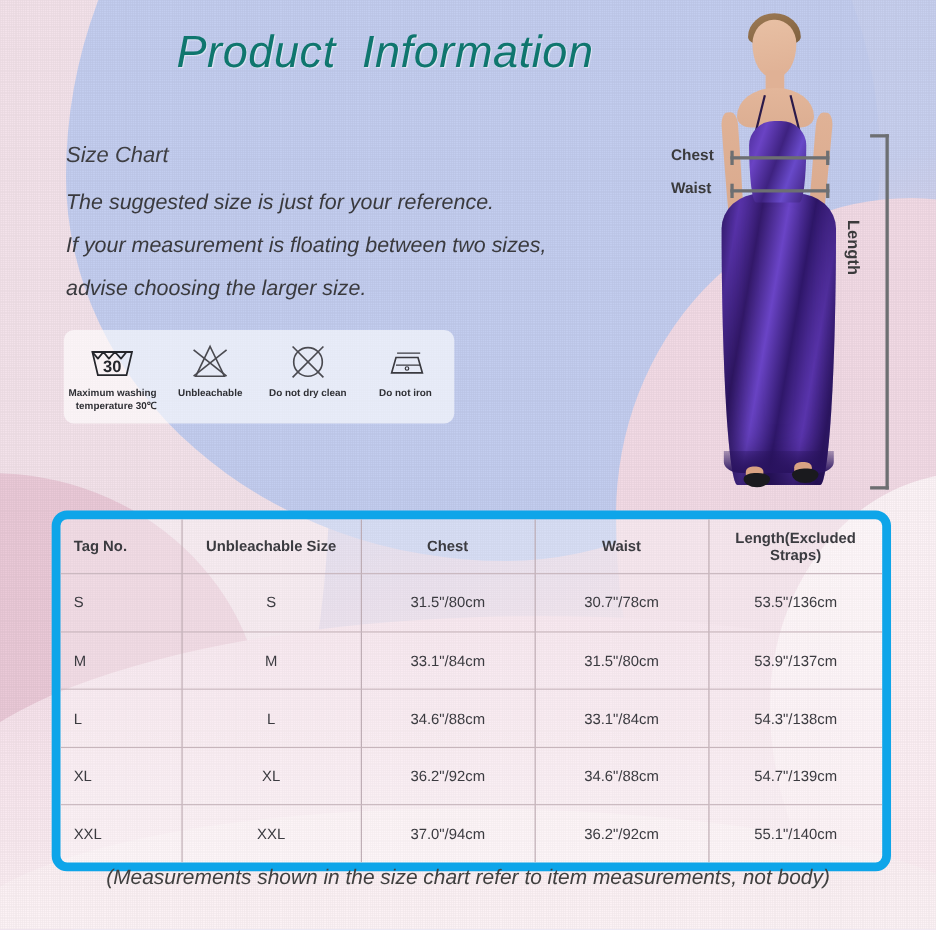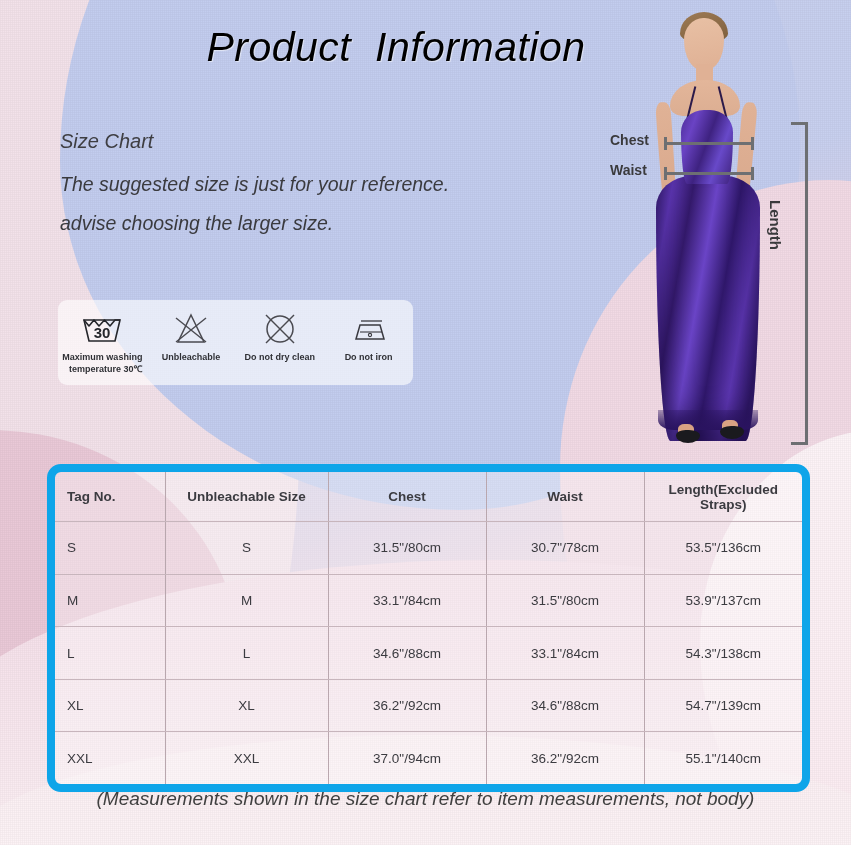--- a/index.html
+++ b/index.html
@@ -76,24 +76,23 @@
   
   #title {
     position: absolute;
     left: 0; top: 24px;
     width: 700px;
     text-align: center;
     font-size: 41px;
     font-weight: 500;
     font-style: italic;
     letter-spacing: .5px;
-    color: #000000;
+    color: #0f766e;
     white-space: pre;
     text-shadow: 1px 1px 1px rgba(255,255,255,.55);
-    margin-left: 46px;
   }
 
   
   #size-chart-heading {
     position: absolute;
     left: 60px; top: 130px;
     font-size: 20px;
     font-style: italic;
     color: #3e3e42;
   }
@@ -303,20 +302,21 @@
   <div class="bg-layer bg-pink-bottom"></div>
   <div class="bg-layer bg-white-swoosh"></div>
   <div class="bg-layer bg-white-bottom"></div>
   <div class="bg-layer bg-noise"></div>
 
   <div id="title">Product  Information</div>
 
   <div id="size-chart-heading">Size Chart</div>
   <div id="intro-lines">
     <div class="intro-line">The suggested size is just for your reference.</div>
+    <div class="intro-line">If your measurement is floating between two sizes,</div>
     <div class="intro-line">advise choosing the larger size.</div>
   </div>
 
   <div id="care-panel">
 
     <div class="care-item">
       <div class="care-icon">
         <svg width="44" height="30" viewBox="0 0 44 30">
           <path d="M4 6 L40 6 L35 27 L9 27 Z" fill="none" stroke="#25262b" stroke-width="1.6"></path>
           <path d="M4 6 L9 12 L14 6 L19 12 L24.5 6 L30 12 L35 6 L40 6" fill="none" stroke="#25262b" stroke-width="1.6" stroke-linejoin="round"></path>

